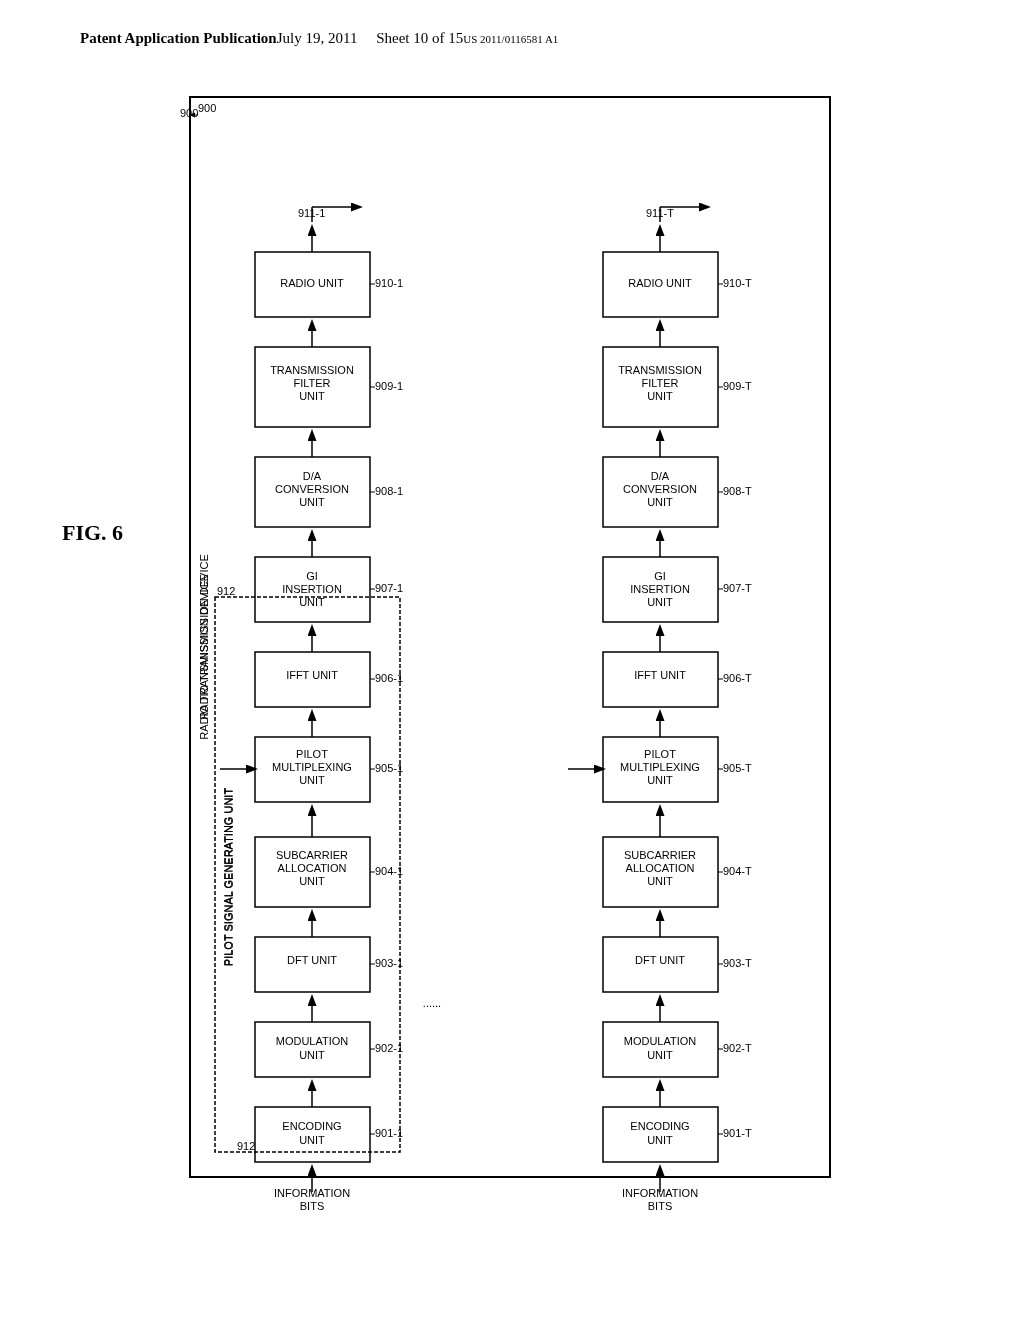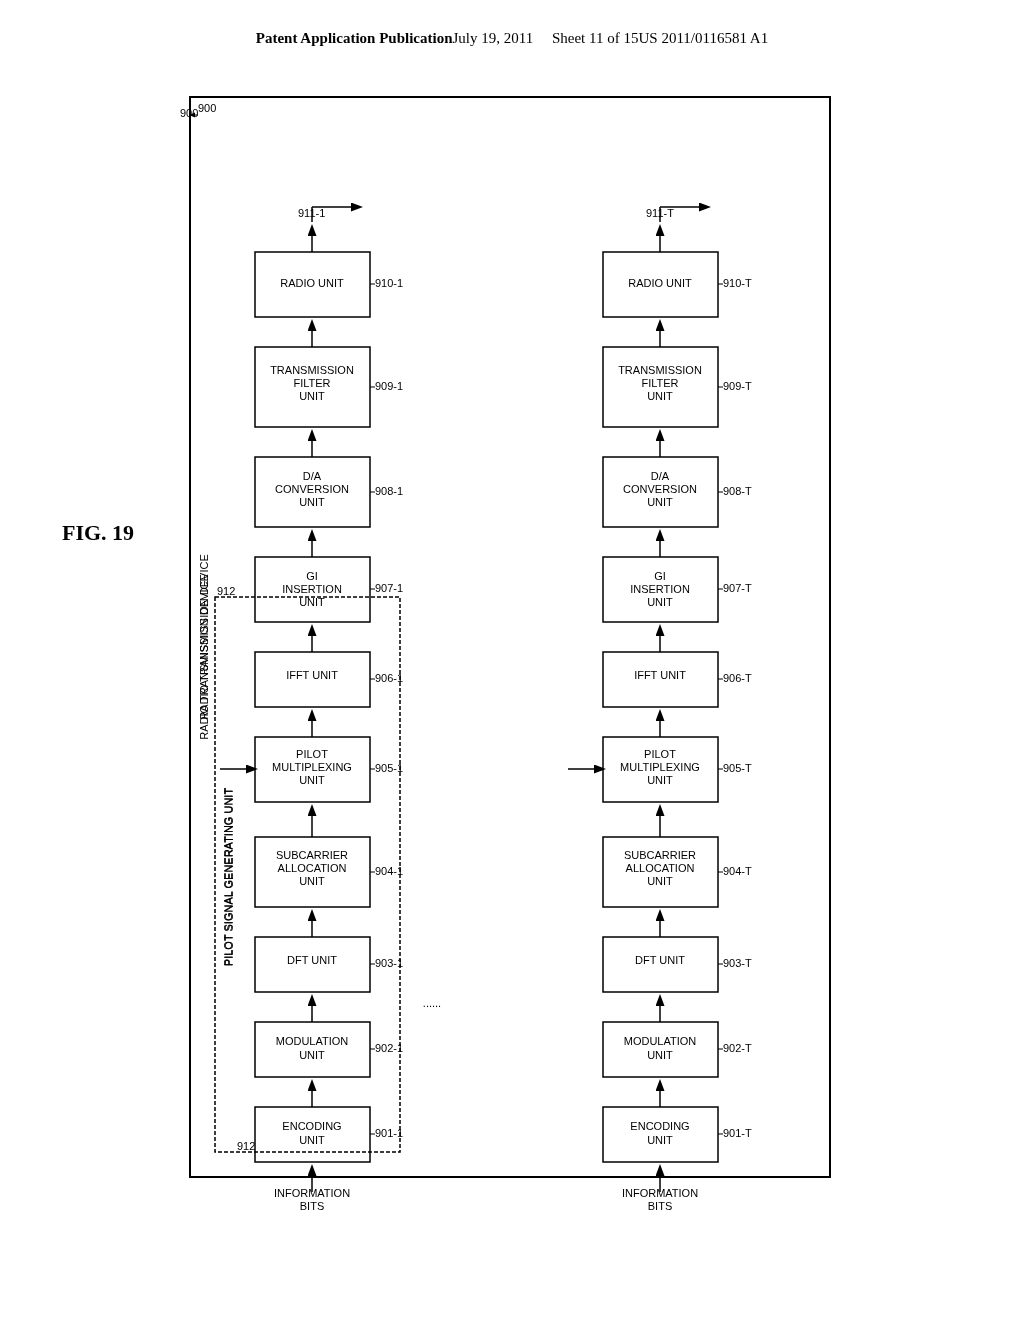--- a/index.html
+++ b/index.html
@@ -7,37 +7,38 @@
       width: 1024px;
       height: 1320px;
       background: #fff;
       font-family: 'Times New Roman', Times, serif;
       overflow: hidden;
       position: relative;
     }
 
     .header {
       display: flex;
-      justify-content: center;
+      justify-content: flex-start;
       align-items: baseline;
       padding: 30px 60px 10px 60px;
       font-size: 15px;
+      margin-left: 20px;
     }
 
     .header-left {
       font-weight: bold;
       font-size: 15px;
     }
 
     .header-center {
       font-size: 15px;
     }
 
     .header-right {
-      font-size: 15px;
+      font-size: 11px;
     }
 
     .main-content {
       display: flex;
       padding: 20px 40px;
       position: relative;
     }
 
     .diagram-container {
       margin: 0 auto;
@@ -58,26 +59,26 @@
     }
   </style>
 </head>
 <body>
 
 <div class="header">
   <span class="header-left">Patent Application Publication</span>
   <span class="header-center">
     <span>July 19, 2011</span>
     &nbsp;&nbsp;&nbsp;
-    <span>Sheet 11 of 15</span>
+    <span>Sheet 10 of 15</span>
   </span>
   <span class="header-right">US 2011/0116581 A1</span>
 </div>
 
-<div style="position:absolute; left:62px; top:520px; font-size:22px; font-weight:bold;">FIG. 19</div>
+<div style="position:absolute; left:62px; top:520px; font-size:22px; font-weight:bold;">FIG. 6</div>
 
 <div class="main-content">
   <div class="diagram-container">
     <svg class="diagram-svg" viewBox="0 0 700 1160">
 
       <rect x="30" y="20" width="640" height="1080" fill="none" stroke="#000" stroke-width="2"></rect>
 
       <text transform="translate(48, 580) rotate(-90)" text-anchor="middle" font-size="12" font-family="Arial">RADIO TRANSMISSION DEVICE</text>
       <text x="20" y="40" font-size="11" font-family="Arial">900</text>
 

